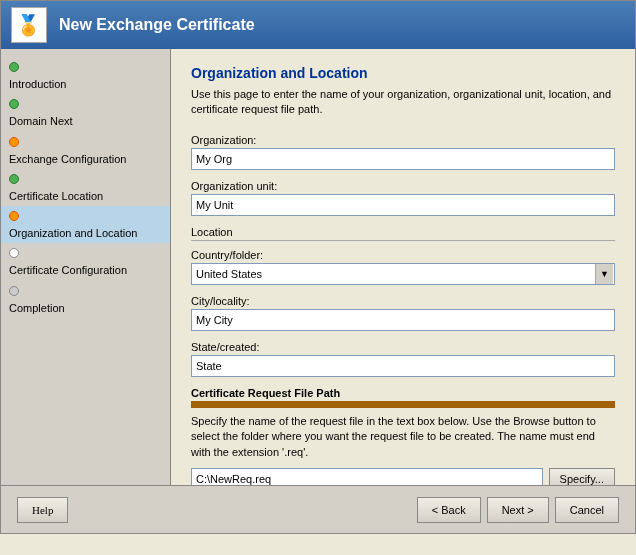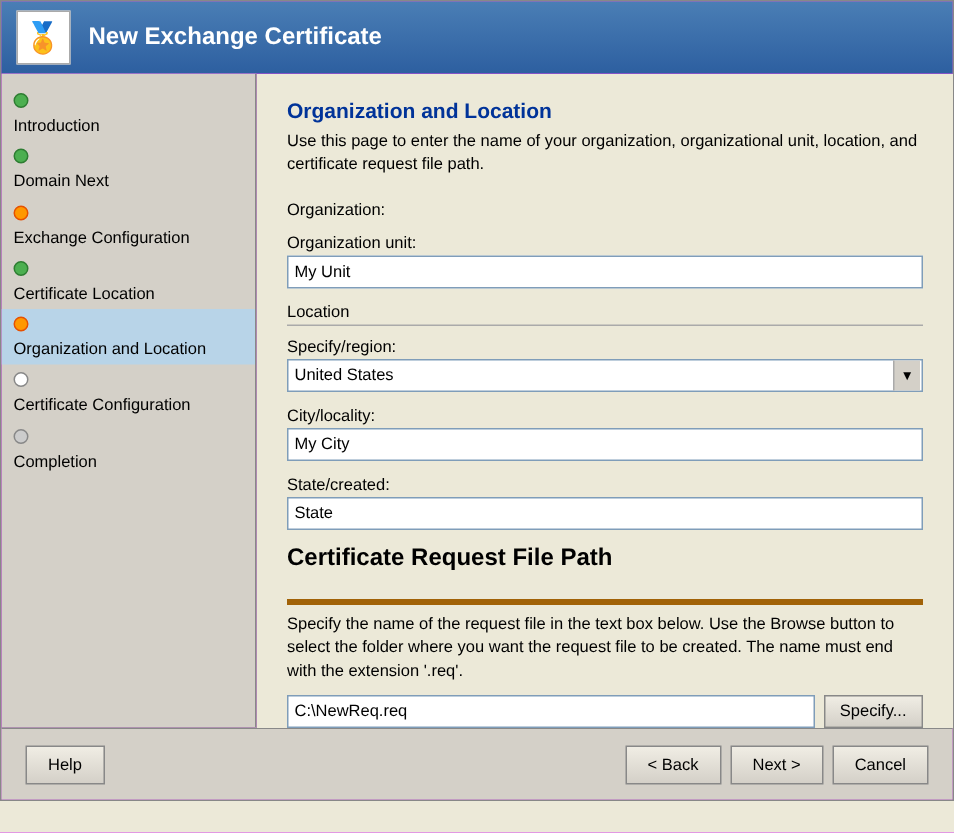--- a/index.html
+++ b/index.html
@@ -157,25 +157,25 @@
       display: flex;
       align-items: center;
       justify-content: center;
       font-size: 9px;
       pointer-events: none;
     }
     .file-path-section {
       margin-top: 6px;
     }
     .file-path-title {
-      font-size: 16px;
+      font-size: 11px;
       font-weight: bold;
-      border-bottom: 4px solid #a16207;
+      border-bottom: 7px solid #a16207;
       margin-bottom: 6px;
-      padding-bottom: 18px;
+      padding-bottom: 2px;
     }
     .file-path-desc {
       font-size: 11px;
       color: #000;
       margin-bottom: 8px;
       line-height: 1.4;
     }
     .file-path-row {
       display: flex;
       gap: 6px;
@@ -205,20 +205,21 @@
       background: #d4d0c8;
       border-top: 1px solid #888;
       display: flex;
       align-items: center;
       justify-content: space-between;
       padding: 0 16px;
       flex-shrink: 0;
     }
     .footer-left {
       display: flex;
+      font-family: Liberation Serif, serif;
     }
     .footer-right {
       display: flex;
       gap: 6px;
     }
     .btn {
       height: 26px;
       padding: 0 14px;
       background: linear-gradient(to bottom, #f0ede4, #d4d0c8);
       border: 1px solid #888;
@@ -269,31 +270,32 @@
         <span class="sidebar-label">Completion</span>
       </div>
     </div>
 
     <div class="content-area">
       <div class="page-title">Organization and Location</div>
       <div class="page-desc">Use this page to enter the name of your organization, organizational unit, location, and certificate request file path.</div>
 
       <div class="field-group">
         <div class="field-label">Organization:</div>
+        <input class="field-input" type="text" value="My Org" style="">
       </div>
 
       <div class="field-group">
         <div class="field-label">Organization unit:</div>
         <input class="field-input" type="text" value="My Unit" style="">
       </div>
 
       <div class="section-divider">Location</div>
 
       <div class="field-group">
-        <div class="field-label">Specify/region:</div>
+        <div class="field-label">Country/folder:</div>
         <div class="select-wrapper">
           <select class="field-select">
             <option>United States</option>
             <option>Canada</option>
             <option>United Kingdom</option>
             <option>Germany</option>
             <option>France</option>
             <option>Australia</option>
             <option>Japan</option>
           </select>

